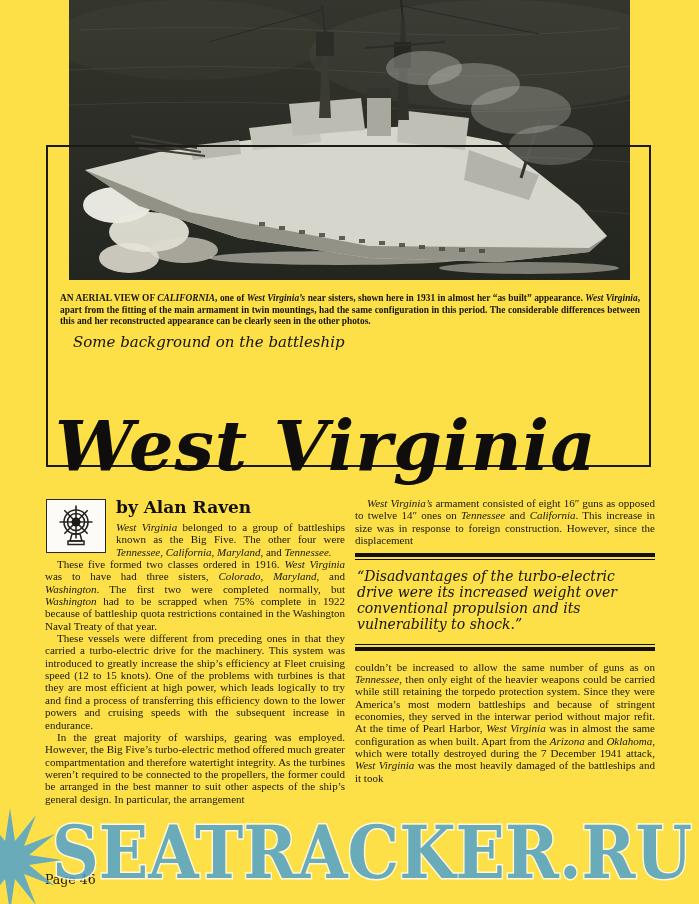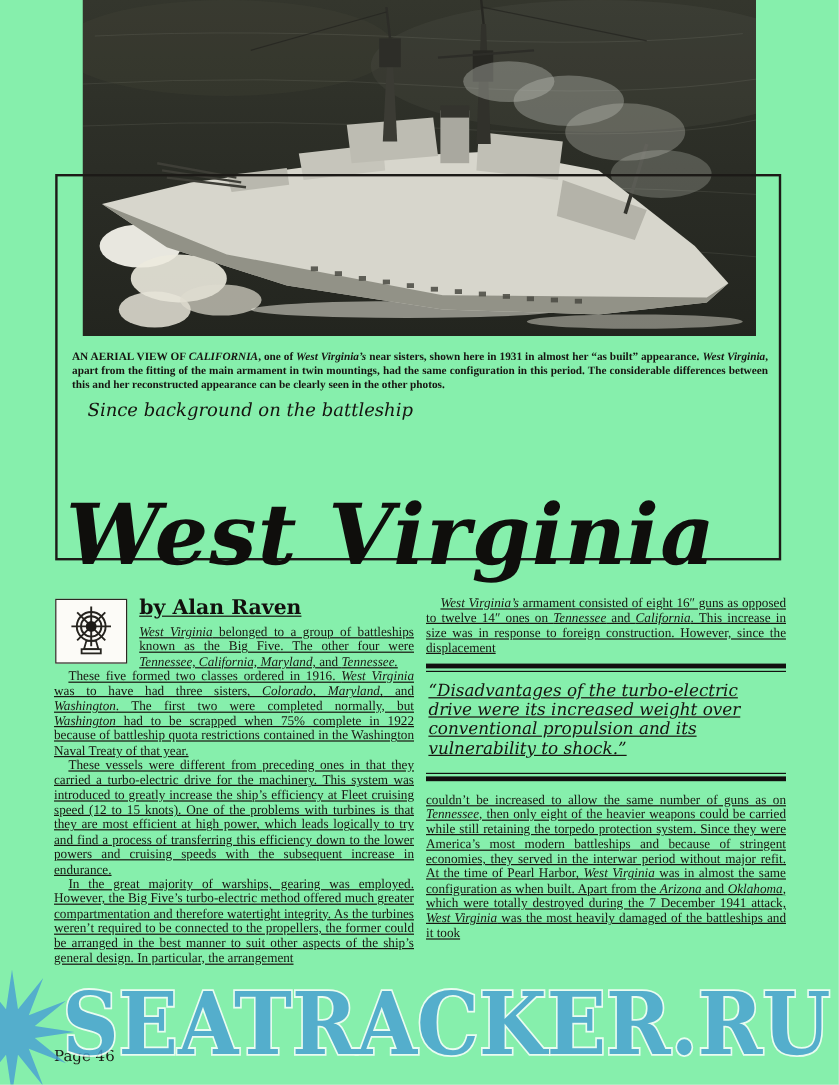--- a/index.html
+++ b/index.html
@@ -1,18 +1,18 @@
 <!DOCTYPE html>
 <html><head>
 <meta charset="utf-8">
 <style>
   html,body { margin:0; padding:0; background:#e8e6e1; }
   .page {
     position:relative; width:699px; height:904px; margin:0 auto;
-    background:#86efac; color:#1a1813; overflow:hidden;
+    background:#fde047; color:#1a1813; overflow:hidden;
     font-family:"Liberation Serif", serif;
   }
   i { font-style:italic; }
 
   
   .photo { position:absolute; left:69px; top:0; width:561px; height:280px; background:#2a2c26; }
   .photo svg { display:block; width:100%; height:100%; }
 
   
   .mast-frame { position:absolute; left:46px; top:145px; width:601px; height:318px; border:2px solid #1c1a17; }
@@ -28,21 +28,21 @@
     font-size:15px; line-height:19px; color:#15130f;
   }
   .big-title {
     position:absolute; left:55px; top:364px; width:594px;
     font-family:"DejaVu Serif", serif; font-style:italic; font-weight:700;
     font-size:70px; line-height:1; letter-spacing:1px; white-space:nowrap; color:#0f0e0c;
   }
 
   
   .columns { position:absolute; left:45px; top:497px; width:610px; display:flex; gap:10px; }
-  .col { width:300px; font-size:11px; line-height:12.35px; text-align:justify; color:#181610;text-decoration:underline; }
+  .col { width:300px; font-size:11px; line-height:12.35px; text-align:justify; color:#181610; }
   .col p { margin:0; text-indent:0; }
   .col p.indent { text-indent:12px; }
 
   .wheelbox {
     float:left; width:58px; height:52px; border:1px solid #2a2822;
     margin:2px 10px 2px 1px; background:#fcfbf7;
     display:flex; align-items:center; justify-content:center;
   }
   .byline {
     margin:0 0 3px 0; font-family:"DejaVu Serif", serif;
@@ -154,21 +154,21 @@
         <ellipse cx="452" cy="110" rx="50" ry="24" opacity="0.32"></ellipse>
         <ellipse cx="482" cy="145" rx="42" ry="20" opacity="0.28"></ellipse>
       </g>
     </svg>
   </div>
 
   <div class="mast-frame"></div>
 
   <p class="caption"><span>AN AERIAL VIEW OF </span><i>CALIFORNIA</i><span>, one of </span><i>West Virginia’s</i><span> near sisters, shown here in 1931 in almost her “as built” appearance. </span><i>West Virginia</i><span>, apart from the fitting of the main armament in twin mountings, had the same configuration in this period. The considerable differences between this and her reconstructed appearance can be clearly seen in the other photos.</span></p>
 
-  <div class="kicker">Since background on the battleship</div>
+  <div class="kicker">Some background on the battleship</div>
 
   <h1 class="big-title">West Virginia</h1>
 
   <div class="columns">
     <div class="col">
       <div class="lede">
         <span class="wheelbox">
           <svg width="46" height="44" viewBox="0 0 46 44">
             <g stroke="#26241f" fill="none" stroke-width="1.6">
               <circle cx="23" cy="18" r="12"></circle>

